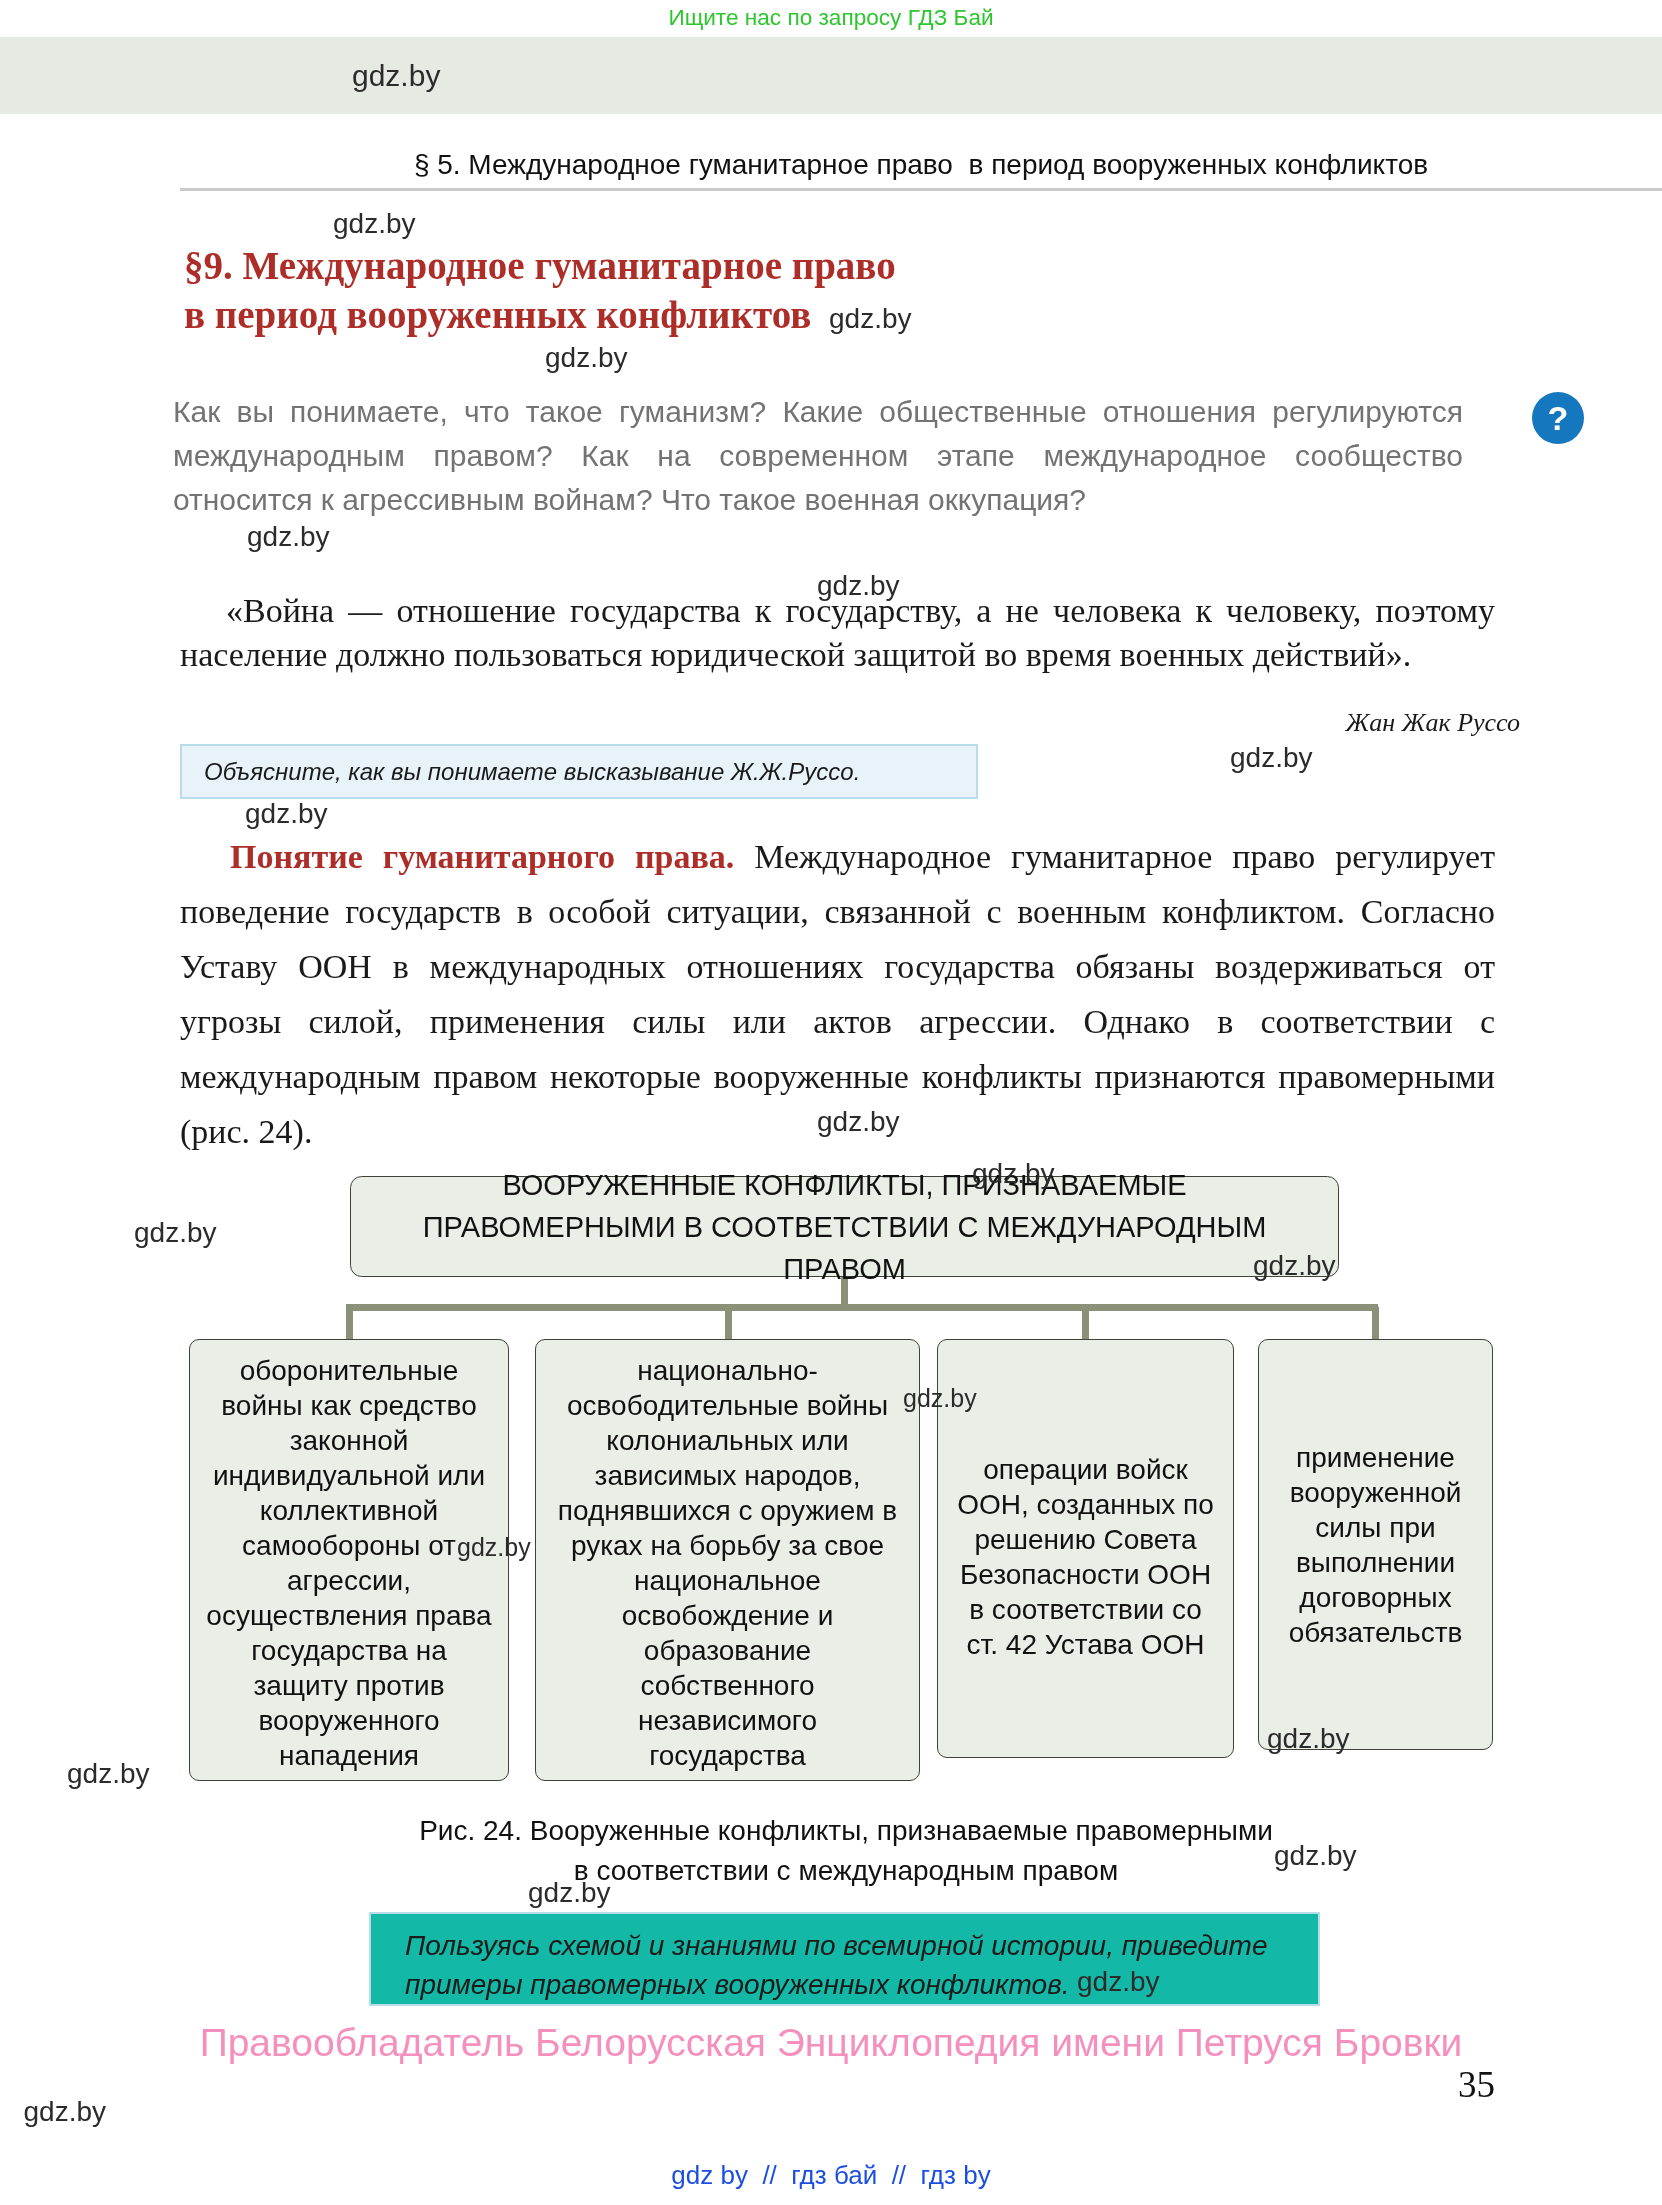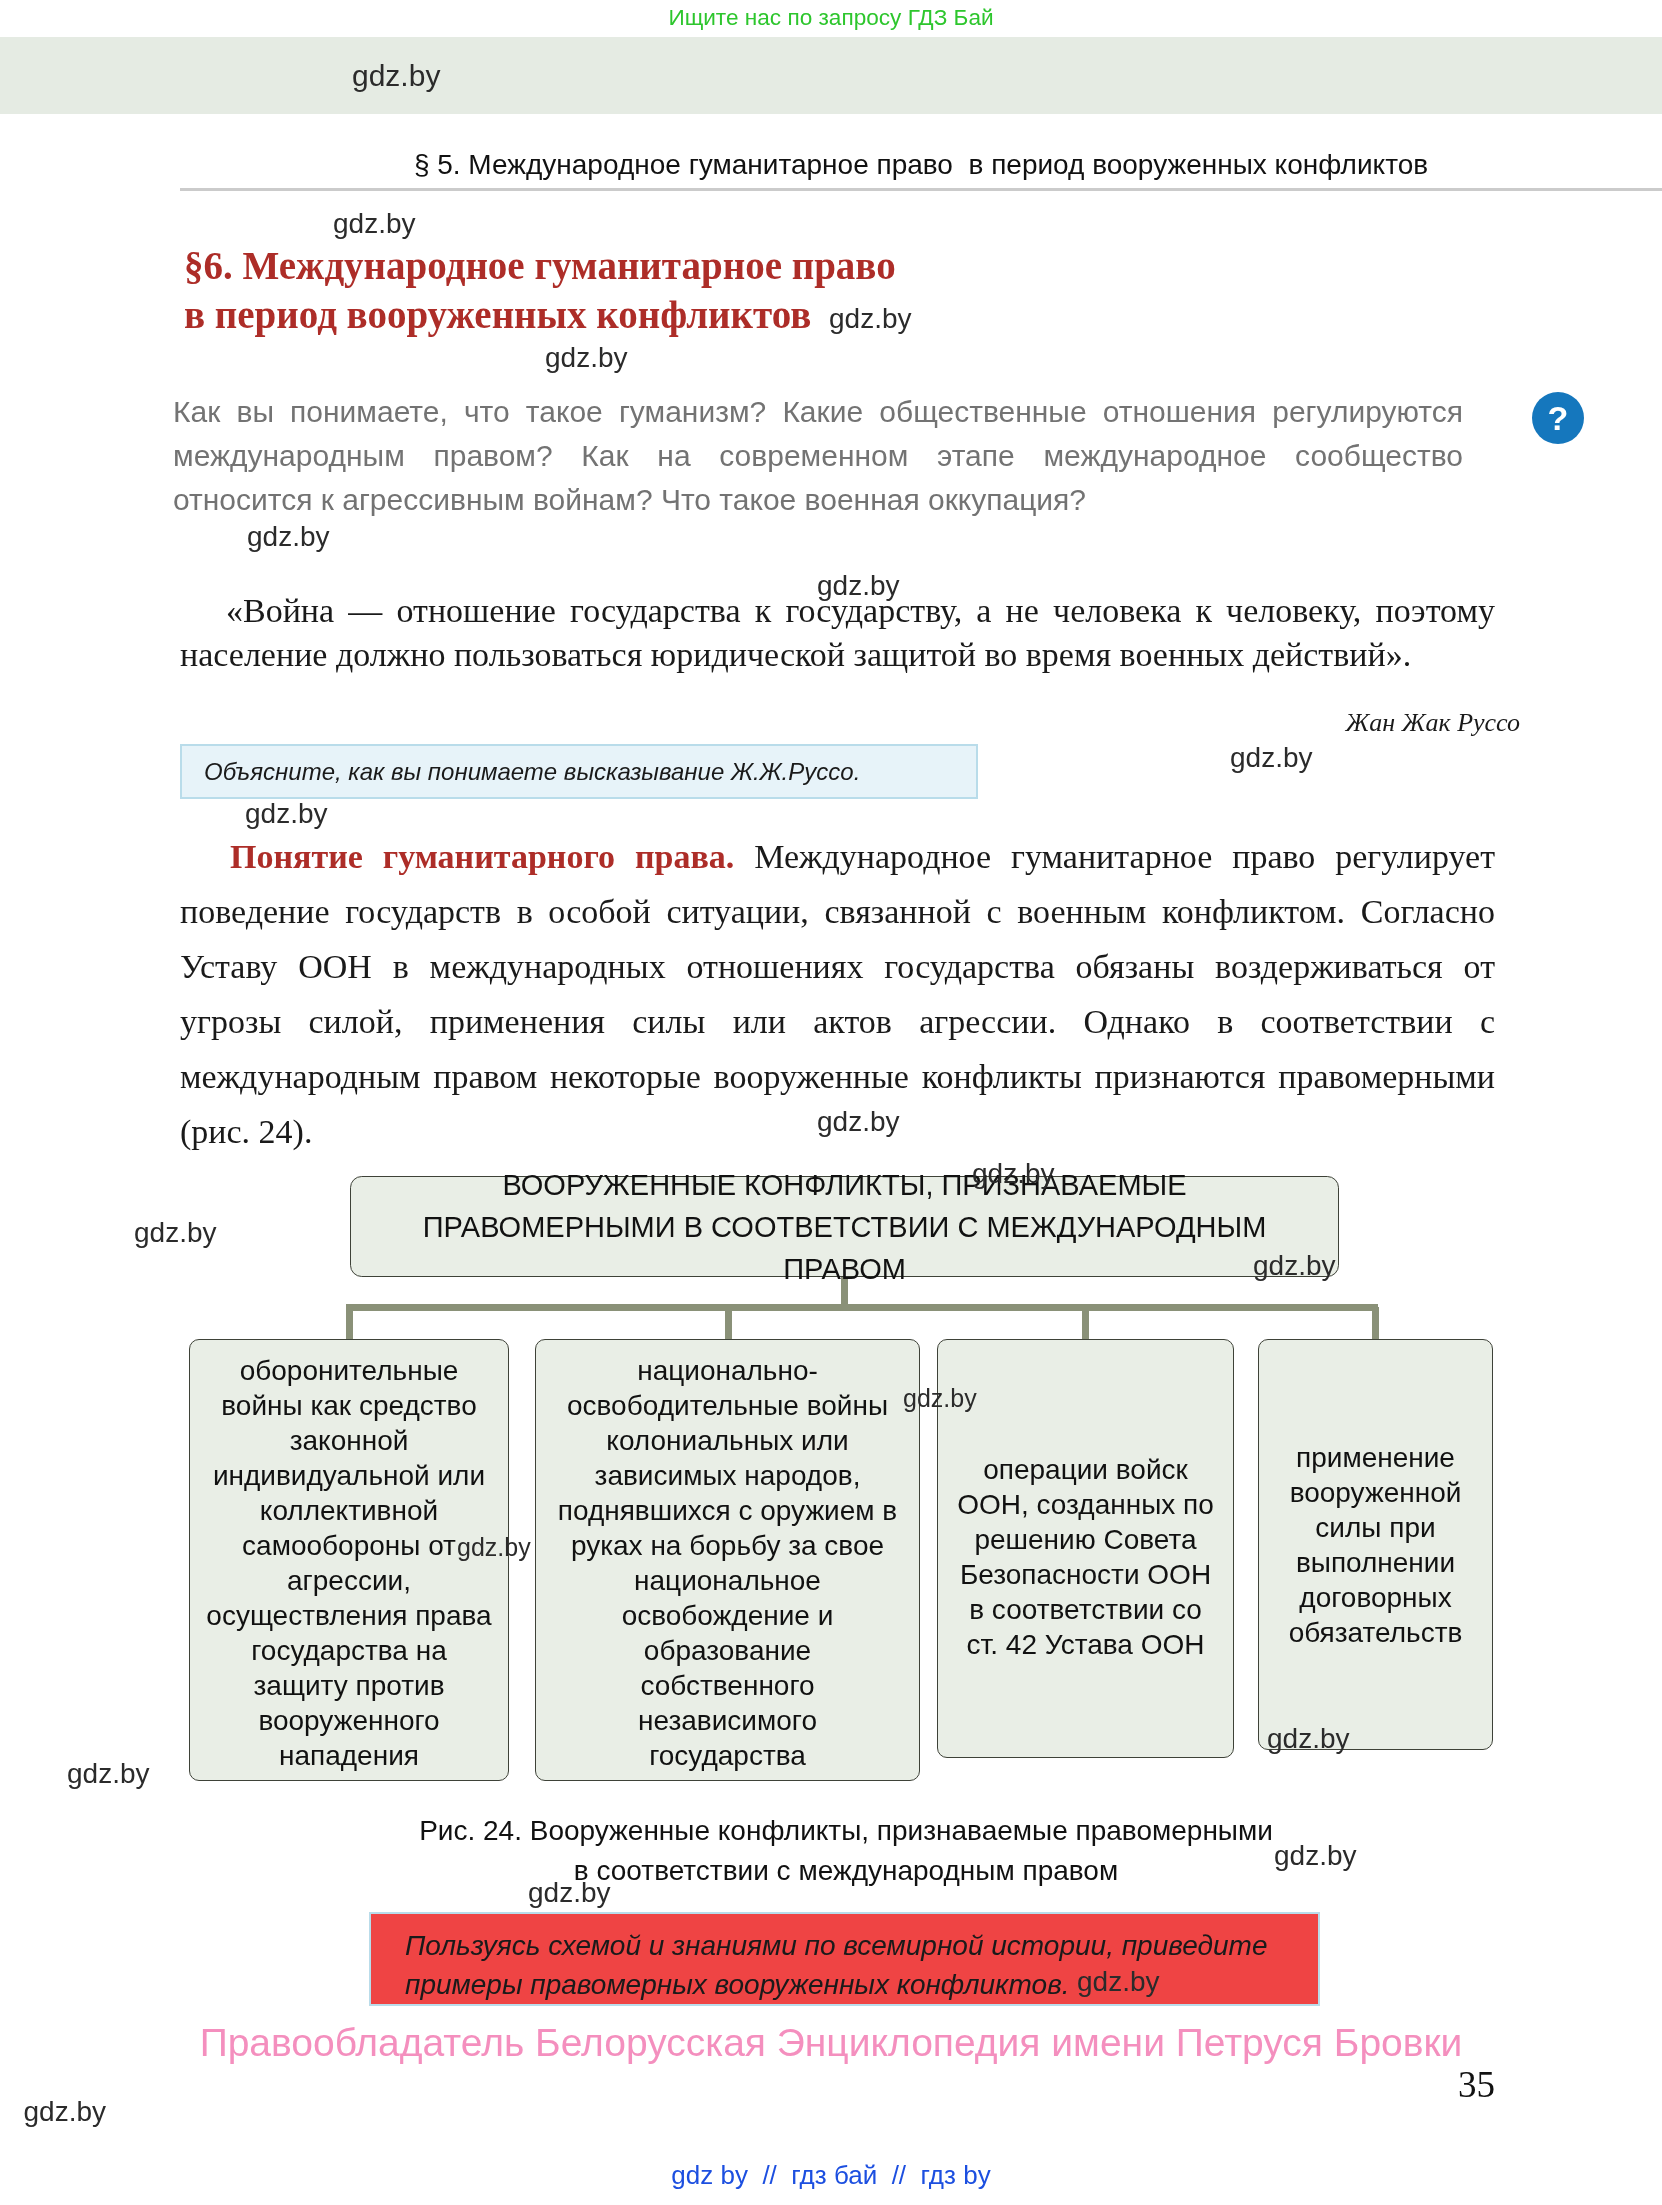--- a/index.html
+++ b/index.html
@@ -27,21 +27,21 @@
         font-family:"Liberation Sans",sans-serif;font-size:34px;font-weight:bold;}
   
   .quote{position:absolute;top:589px;left:180px;width:1315px;font-size:34px;line-height:44px;
         text-align:justify;text-indent:46px;}
   .quote-author{position:absolute;top:708px;right:142px;font-style:italic;font-size:26px;
         font-family:"Liberation Serif",serif;}
   
   .task1{position:absolute;top:744px;left:180px;width:798px;height:55px;background:#e7f3f9;
         border:2.5px solid #b9dcea;display:flex;align-items:center;padding-left:22px;box-sizing:border-box;
         font-family:"Liberation Sans",sans-serif;font-style:italic;font-weight:500;font-size:24px;}
-  .task2{position:absolute;top:1912px;left:369px;width:951px;height:94px;background:#ef4444;
+  .task2{position:absolute;top:1912px;left:369px;width:951px;height:94px;background:#14b8a6;
         border:2.5px solid #b9dcea;box-sizing:border-box;padding:11.7px 0 0 34px;
         font-family:"Liberation Sans",sans-serif;font-style:italic;font-weight:500;font-size:28px;line-height:39px;}
   
   .para{position:absolute;top:829px;left:180px;width:1315px;font-size:34px;line-height:55px;
         text-align:justify;text-indent:50px;}
   .para .lead{color:#ad2d28;font-weight:bold;}
   
   .dg-box{position:absolute;background:#e9eee6;border:1.7px solid #3e4238;border-radius:10px;
         box-sizing:border-box;font-family:"Liberation Sans",sans-serif;text-align:center;color:#111;}
   .dg-root{left:350px;top:1176px;width:989px;height:101px;border-radius:11.7px;
@@ -76,21 +76,21 @@
 
   <div class="band"></div>
   <span class="wm band-wm" style="left:352px;top:59px;">gdz.by</span>
 
   <div class="running-head">§ 5. Международное гуманитарное право  в период вооруженных конфликтов</div>
   <div class="head-rule"></div>
 
   <span class="wm" style="left:333px;top:208px;">gdz.by</span>
 
   <div class="title">
-    <div>§6. Международное гуманитарное право</div>
+    <div>§9. Международное гуманитарное право</div>
     <div>в период вооруженных конфликтов</div>
   </div>
   <span class="wm" style="left:829px;top:303px;">gdz.by</span>
   <span class="wm" style="left:545px;top:342px;">gdz.by</span>
 
   <div class="intro">Как вы понимаете, что такое гуманизм? Какие общественные отношения регулируются международным правом? Как на современном этапе международное сообщество относится к агрессивным войнам? Что такое военная оккупация?</div>
   <div class="q-icon">
       <span>?</span>
     </div>
   <span class="wm" style="left:247px;top:521px;">gdz.by</span>

